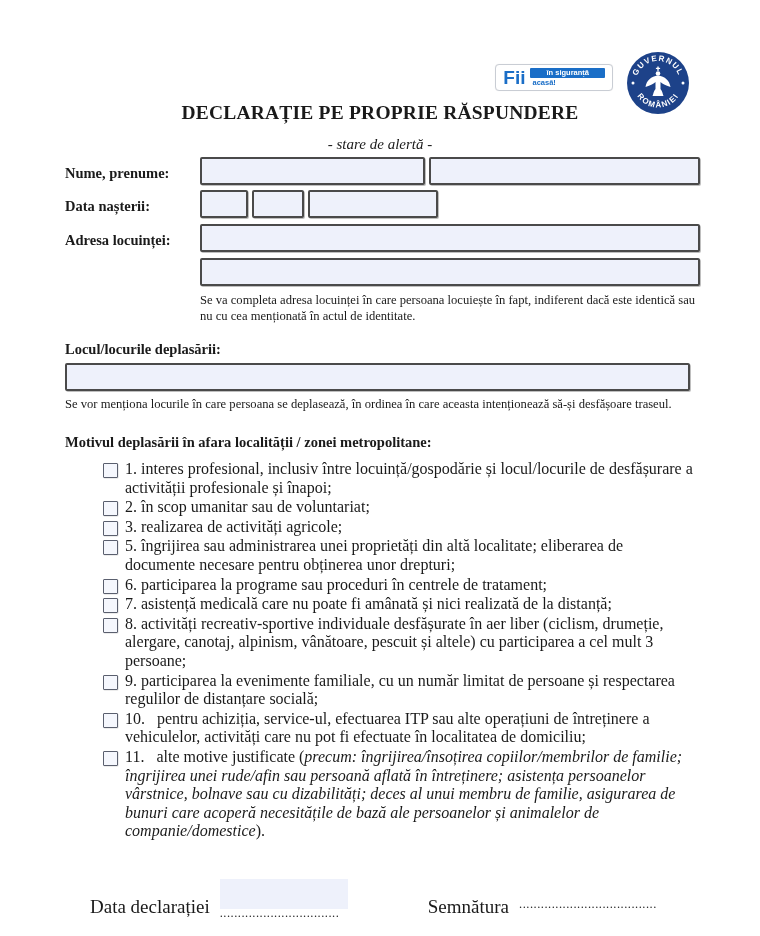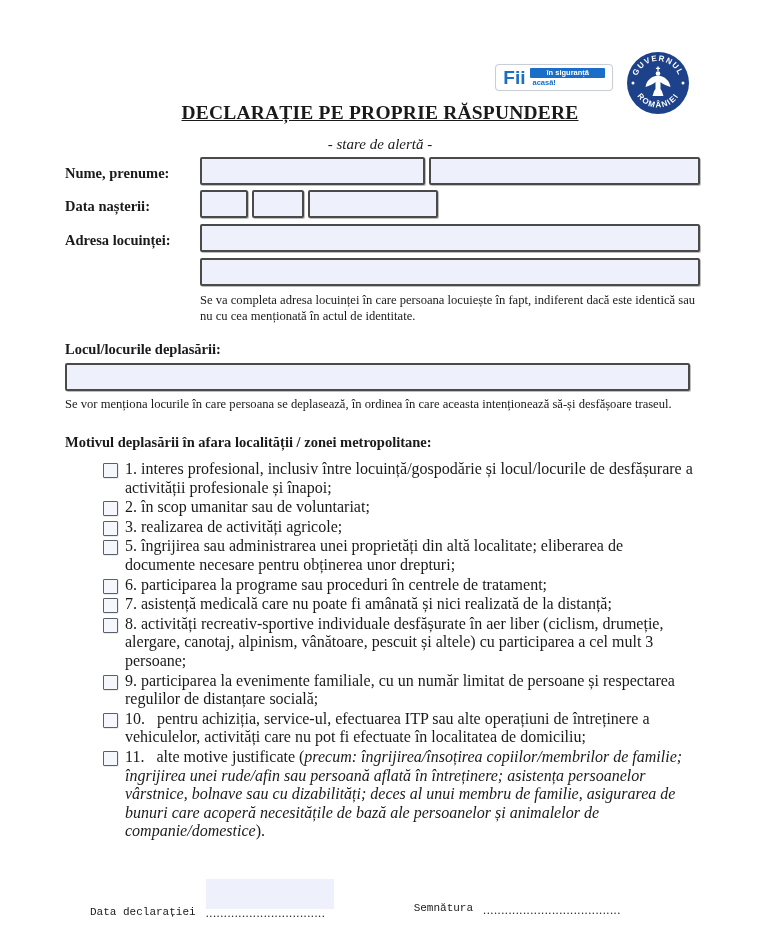--- a/index.html
+++ b/index.html
@@ -19,21 +19,21 @@
     background:#fff;border:1px solid #c9cdd4;border-radius:4px;
     padding:3px 7px;display:flex;align-items:center;gap:5px;
     box-shadow:0 0 1px rgba(0,0,0,.1);
   }
   .fii-word{font-family:"Liberation Sans",sans-serif;font-weight:bold;font-size:19px;line-height:1;color:var(--badge-blue,#1a6ec7);}
   .fii-right{display:flex;flex-direction:column;font-family:"Liberation Sans",sans-serif;font-weight:bold;font-size:7.5px;line-height:1.25;}
   .fii-line1{background:var(--badge-blue,#1a6ec7);color:#fff;padding:0 16px;border-radius:1px;}
   .fii-line2{color:var(--badge-blue,#1a6ec7);padding-left:2px;}
   .seal{display:block;}
   
-  .title{position:absolute;top:78px;left:0;right:0;text-align:center;font-weight:bold;font-size:19.5px;letter-spacing:.2px;text-decoration:underline;}
+  .title{position:absolute;top:78px;left:0;right:0;text-align:center;font-weight:bold;font-size:19.5px;letter-spacing:.2px;}
   .subtitle{position:absolute;top:112px;left:0;right:0;text-align:center;font-style:italic;font-size:15px;}
   
   .content{position:absolute;top:133px;left:65px;width:635px;}
   .form-row{display:flex;align-items:center;}
   .form-label{width:135px;flex:0 0 135px;font-weight:bold;font-size:14.5px;padding-top:5px;}
   .fieldset{display:flex;flex:1;gap:4px;}
   .field{
     box-sizing:border-box;height:28px;
     background:var(--field-fill,#eef1fb);
     border:2px solid var(--field-border,#4a4a4a);
@@ -54,21 +54,21 @@
   .motive-item{display:flex;gap:7px;margin-bottom:1px;}
   .cbx{
     flex:0 0 13px;width:13px;height:13px;margin-top:3px;
     background:#f5f7fd;border:1.5px solid #5a5f6e;border-radius:1px;
     box-shadow:.5px .5px 0 rgba(0,0,0,.15);cursor:pointer;
   }
   .motive-text{font-size:16px;line-height:18.6px;max-width:572px;}
   .motive-italic{font-style:italic;}
   
   .footer{position:absolute;top:855px;left:90px;right:60px;display:flex;align-items:flex-end;}
-  .footer-label{font-size:11px;font-family:Liberation Mono, monospace;}
+  .footer-label{font-size:19px;}
   .date-wrap{display:inline-flex;flex-direction:column;margin-left:10px;}
   .date-field{width:128px;height:30px;background:var(--field-fill,#eef1fb);border:none;outline:none;font-family:"Liberation Serif",serif;font-size:14px;padding:0 4px;box-sizing:border-box;}
   .dots{font-size:12.5px;line-height:9px;letter-spacing:.5px;color:#2a2a2a;white-space:nowrap;overflow:hidden;}
   .sig-group{margin-left:80px;display:flex;align-items:flex-start;gap:10px;}
   .sig-dots{font-size:12.5px;letter-spacing:.5px;color:#2a2a2a;line-height:16px;}
 </style>
 </head>
 <body>
 
 <div class="page">

